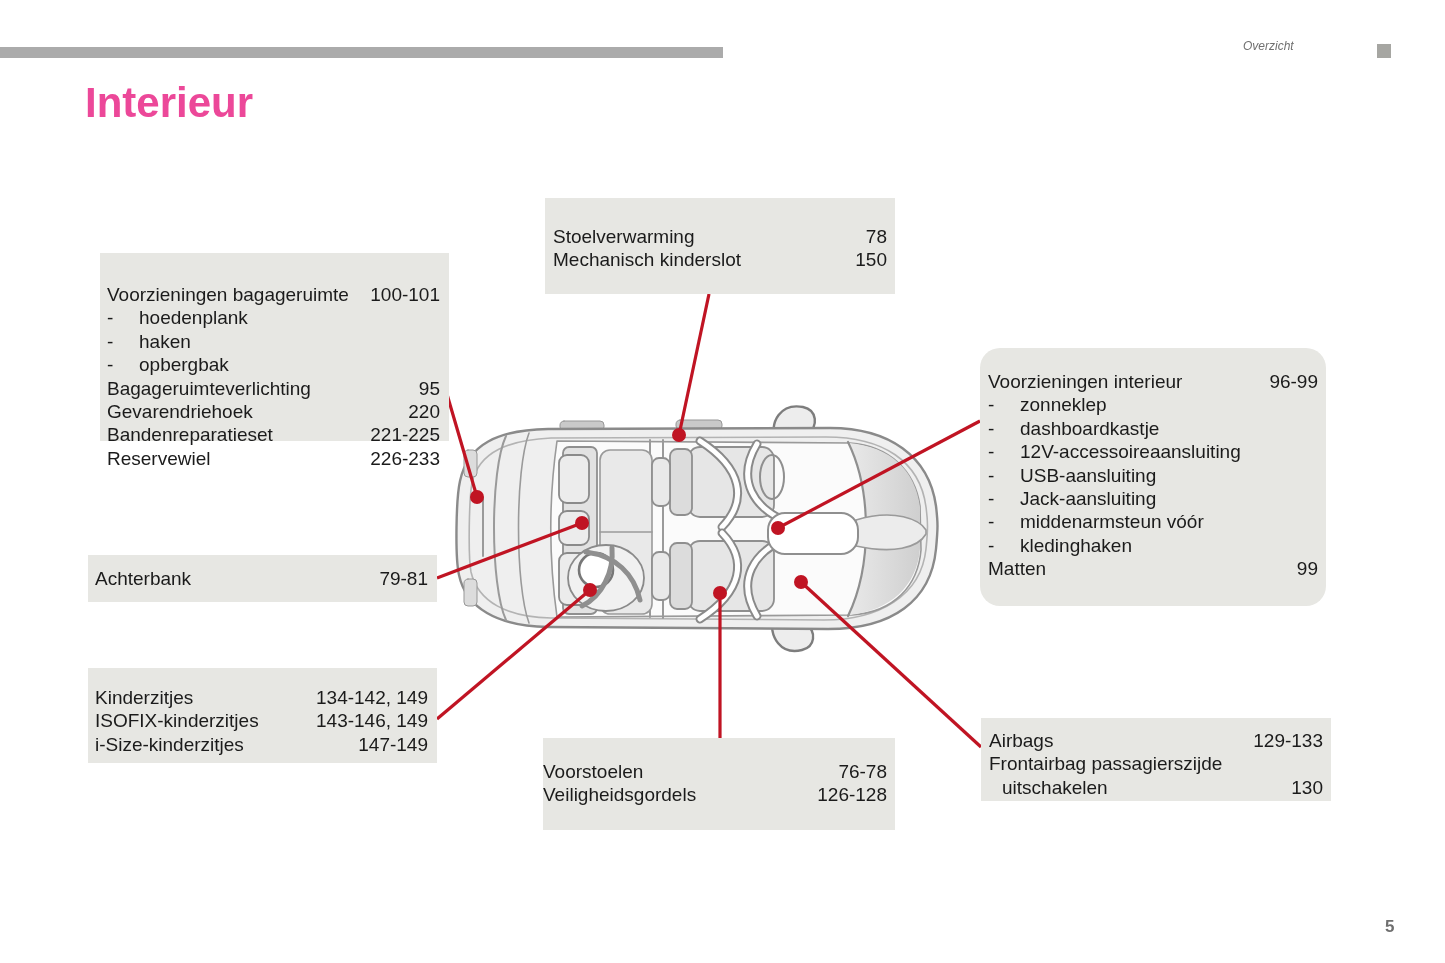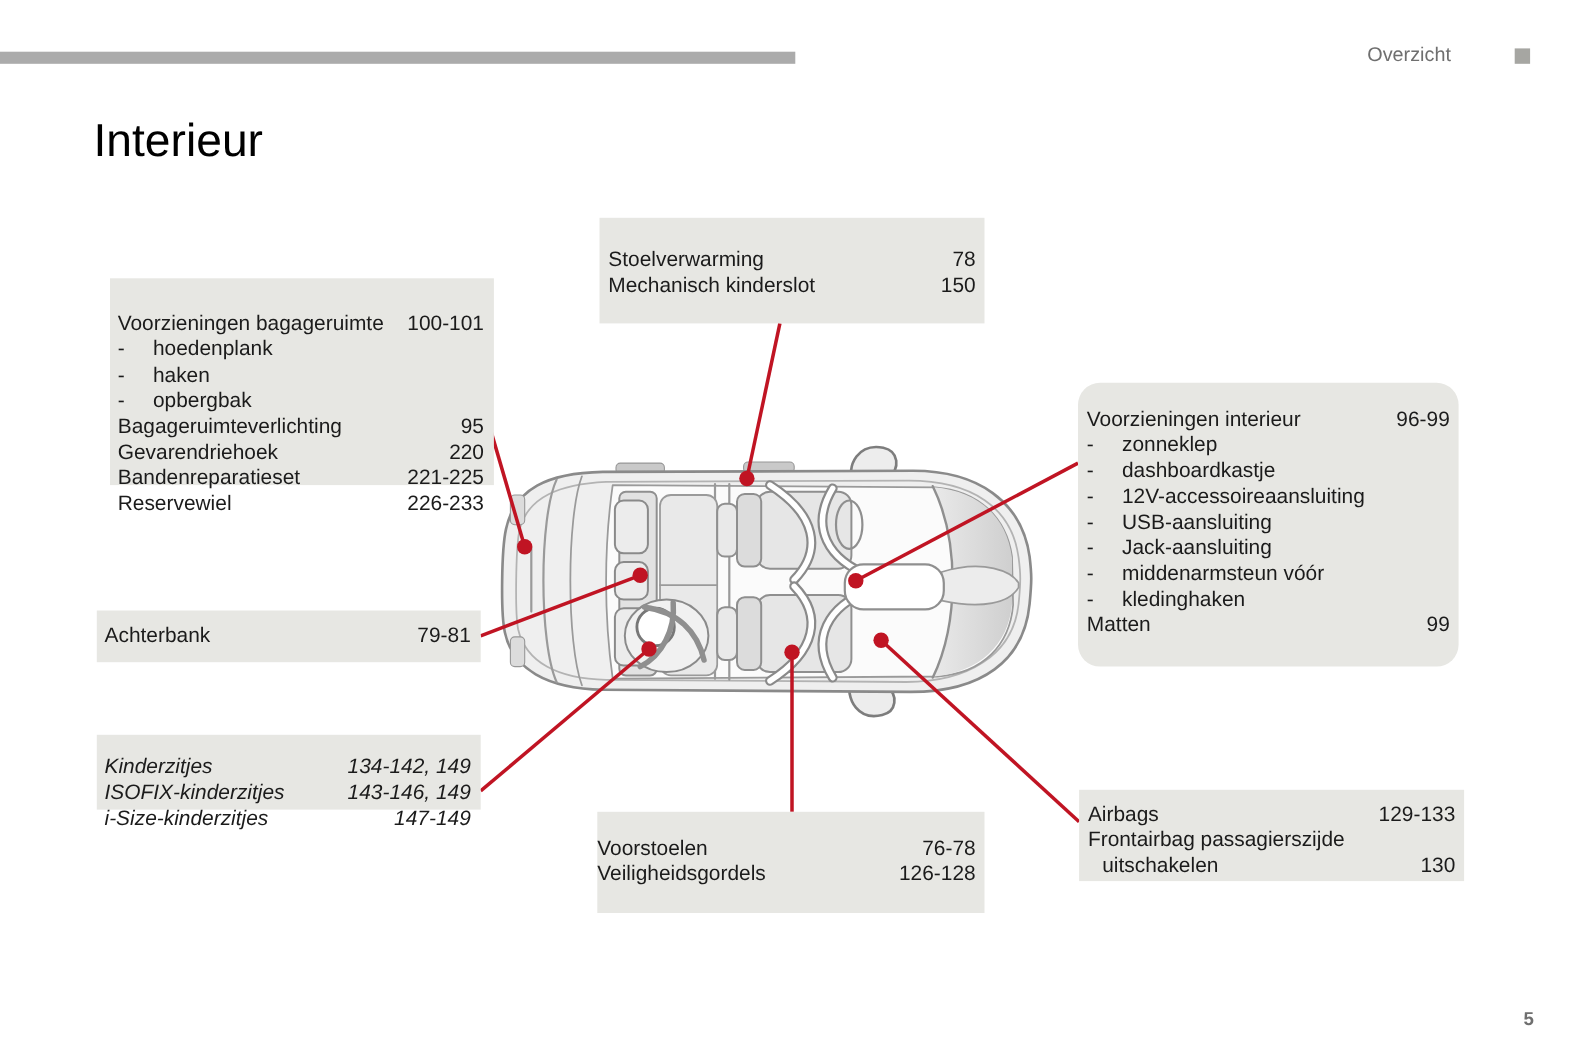--- a/index.html
+++ b/index.html
@@ -2,41 +2,41 @@
 <html><head>
 <meta charset="utf-8">
 <style>
   html,body{margin:0;padding:0;background:#ffffff;}
   #page{
     position:relative;width:1445px;height:963px;background:#ffffff;overflow:hidden;
     font-family:"Liberation Sans",sans-serif;
   }
   
   .hbar{position:absolute;left:0;top:47px;width:723px;height:11px;background:#ababab;}
-  .section-label{position:absolute;top:39px;left:1243px;font-size:18px;color:#6f6f6f;}
+  .section-label{position:absolute;top:39px;left:1243px;font-size:12px;color:#6f6f6f;font-style:italic;}
   .section-square{position:absolute;left:1377px;top:44px;width:14px;height:14px;background:#a6a6a2;}
-  .page-title{position:absolute;left:85px;top:104px;font-size:42px;color:#000000;font-weight:400;letter-spacing:0;}
+  .page-title{position:absolute;left:85px;top:79px;font-size:42px;color:#ec4899;font-weight:700;letter-spacing:0;}
   .page-num{position:absolute;left:1385px;top:917px;font-size:17px;font-weight:bold;color:#6f6f6f;}
   
   #carsvg{position:absolute;left:0;top:0;z-index:1;}
   
   .callout{
     position:absolute;background:#e7e7e3;color:#1b1b1b;font-size:19px;z-index:2;
     box-sizing:border-box;
   }
   .callout .row{display:flex;line-height:23.4px;white-space:nowrap;}
   .callout .dash{width:32px;flex:0 0 32px;}
   .callout .lbl{flex:1 1 auto;}
   .callout .lbl.ind{margin-left:13px;}
   .callout .pg{text-align:right;flex:0 0 auto;}
   .c1{left:100px;top:253px;width:349px;height:188px;padding:30px 9px 0 7px;}
   .c2{left:545px;top:198px;width:350px;height:96px;padding:27px 8px 0 8px;}
   .c3{left:980px;top:348px;width:346px;height:258px;padding:22px 8px 12px 8px;border-radius:20px;}
   .c4{left:88px;top:555px;width:349px;height:47px;padding:12px 9px 0 7px;}
-  .c5{left:88px;top:668px;width:349px;height:68px;padding:18px 9px 0 7px;font-style:italic;}
+  .c5{left:88px;top:668px;width:349px;height:95px;padding:18px 9px 0 7px;}
   .c6{left:543px;top:738px;width:352px;height:92px;padding:22px 8px 0 0;}
   .c7{left:981px;top:718px;width:350px;height:83px;padding:11px 8px 0 8px;}
 </style>
 </head>
 <body>
 
 <div id="page">
 
   <div class="hbar"></div>
   <div class="section-label">Overzicht</div>

